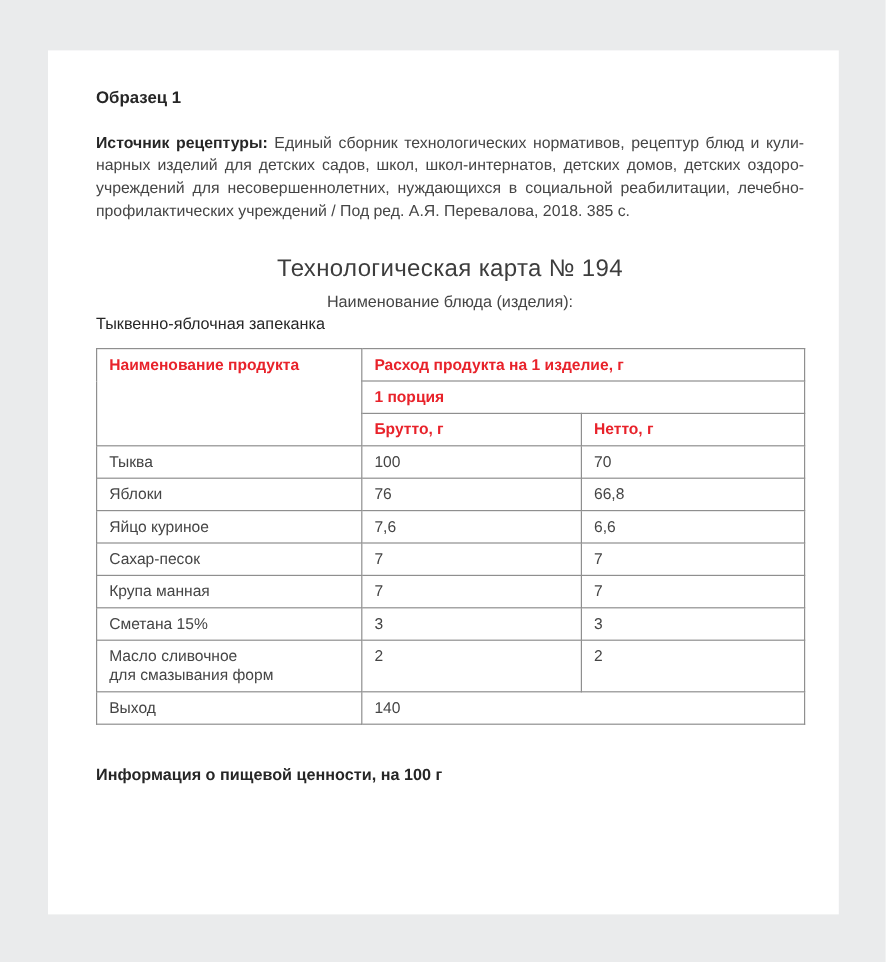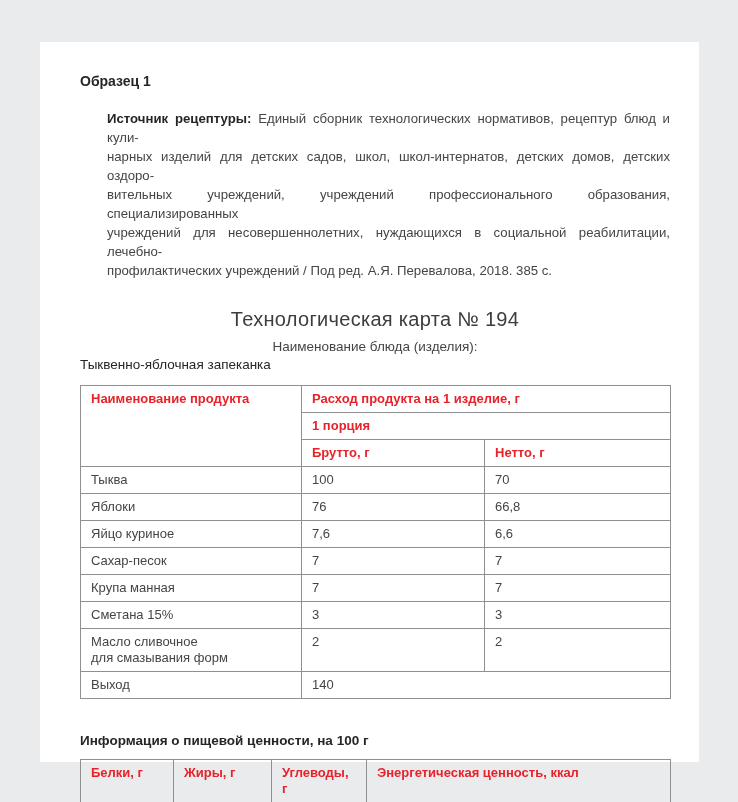--- a/index.html
+++ b/index.html
@@ -22,21 +22,21 @@
   .page{
     position:absolute;left:40px;top:42px;width:659px;height:720px;
     background:var(--page);
   }
   .content{padding:30px 29px 0 40px;}
   .sample{font-weight:bold;font-size:14px;color:var(--text-strong);margin-bottom:18px;line-height:19px;}
   .textblock{font-size:13.2px;line-height:19px;color:var(--text);}
   .org-row{display:flex;align-items:flex-end;line-height:19px;}
   .org-label{font-weight:bold;color:var(--text-strong);white-space:nowrap;font-size:13.2px;}
   .fill-line{flex:1;border-bottom:1.5px solid var(--rule);margin:0 0 3px 2px;}
-  .src-line{text-align:justify;margin-left:27px;}
+  .src-line{text-align:justify;}
   .src-line.just{text-align-last:justify;}
   .src-line b{color:var(--text-strong);}
   .title{
     font-size:20px;font-weight:400;color:#3d3d3d;text-align:center;
     margin-top:24px;line-height:30px;letter-spacing:.3px;
   }
   .caption{text-align:center;font-size:13.5px;color:var(--text);margin-top:4px;line-height:18px;}
   .dish{text-align:left;font-size:13.5px;font-weight:normal;color:var(--text-strong);line-height:18px;}
   table{border-collapse:collapse;width:590px;table-layout:fixed;}
   .ingredients{margin-top:11px;border-radius:20px;}
@@ -53,21 +53,20 @@
 <body>
 
 <div class="page">
   <div class="content">
 
     <div class="sample">Образец 1</div>
 
     <div class="textblock">
       <div class="src-line just"><b>Источник рецептуры:</b> <span>Единый сборник технологических нормативов, рецептур блюд и кули-</span></div>
       <div class="src-line just">нарных изделий для детских садов, школ, школ-интернатов, детских домов, детских оздоро-</div>
-      <div class="src-line just">вительных учреждений, учреждений профессионального образования, специализированных</div>
       <div class="src-line just">учреждений для несовершеннолетних, нуждающихся в социальной реабилитации, лечебно-</div>
       <div class="src-line">профилактических учреждений / Под ред. А.Я. Перевалова, 2018. 385 с.</div>
     </div>
 
     <div class="title">Технологическая карта № 194</div>
     <div class="caption">Наименование блюда (изделия):</div>
     <div class="dish">Тыквенно-яблочная запеканка</div>
 
     <table class="ingredients">
       <colgroup>
@@ -125,37 +124,15 @@
         </tr>
         <tr>
           <td>Выход</td>
           <td colspan="2">140</td>
         </tr>
       </tbody>
     </table>
 
     <div class="nutr-heading">Информация о пищевой ценности, на 100 г</div>
 
-    <table class="nutrition">
-      <colgroup>
-        <col style="width:93px">
-          <col style="width:98px">
-          <col style="width:95px">
-          <col style="width:304px">
-      </colgroup>
-      <tbody>
-        <tr>
-          <td class="h">Белки, г</td>
-          <td class="h">Жиры, г</td>
-          <td class="h">Углеводы, г</td>
-          <td class="h">Энергетическая ценность, ккал</td>
-        </tr>
-        <tr>
-          <td>2,4</td>
-          <td>1,6</td>
-          <td>17,4</td>
-          <td>93</td>
-        </tr>
-      </tbody>
-    </table>
 
   </div>
 </div>
 
 </body></html>

